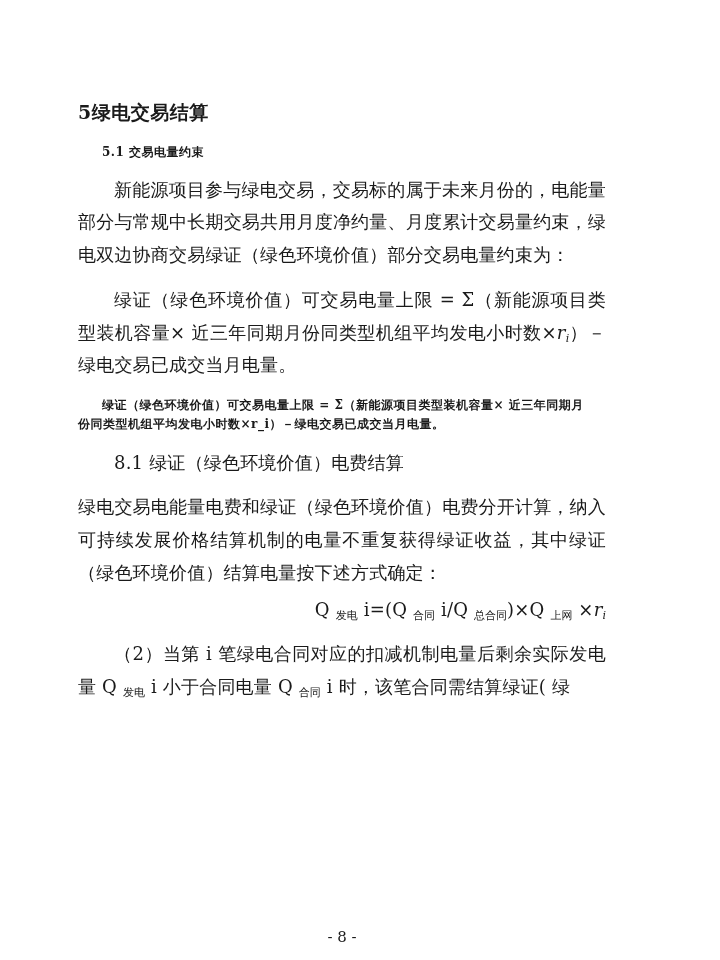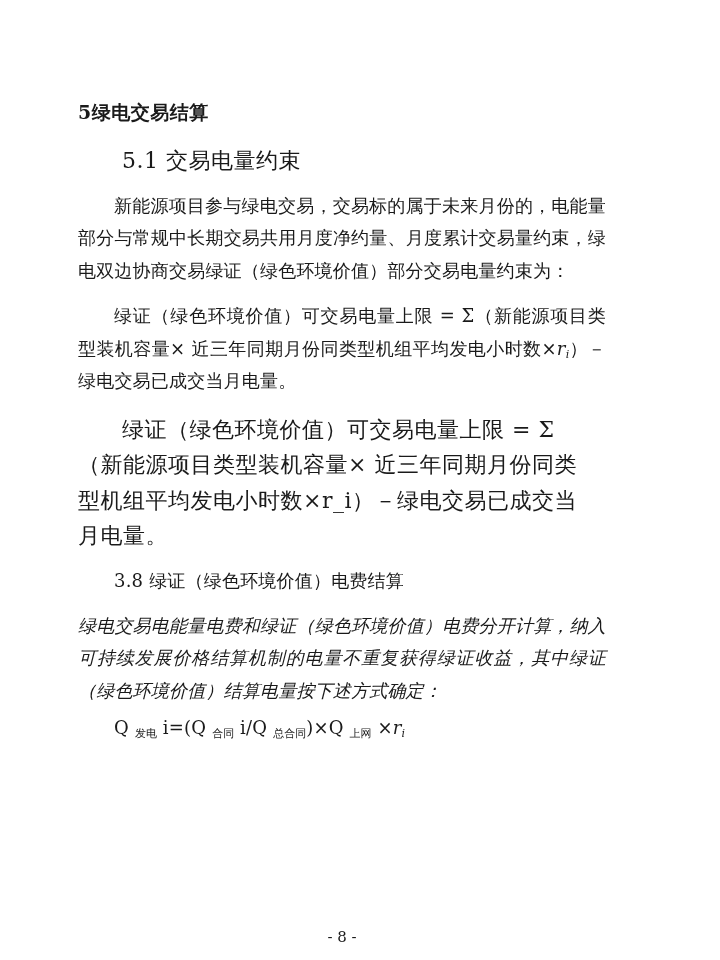--- a/index.html
+++ b/index.html
@@ -27,46 +27,46 @@
     width: 100%;
   }
   h1.section-title {
     font-size: 19px;
     font-weight: bold;
     margin: 14px 0 16px 0;
     letter-spacing: 0.5px;
     line-height: 1.5;
   }
   h2.sub-title {
-    font-size: 22px;
-    font-weight: normal;
+    font-size: 12px;
+    font-weight: bold;
     margin: 14px 16px 10px 0;
     text-indent: 2em;
     line-height: 1.6;
     letter-spacing: 0.5px;
   }
   p.para {
     font-size: 18px;
     line-height: 1.82;
     margin: 12px 0 2px 0;
     text-align: justify;
     text-justify: inter-ideograph;
     text-indent: 2em;
     letter-spacing: 0.2px;
   }
   p.para.noindent {
     text-indent: 0;
-    font-style: italic;
   }
   p.formula {
     font-size: 18px;
     line-height: 1.82;
     margin: 4px 0 4px 0;
     text-indent: 2em;
     letter-spacing: 0.2px;
+    text-align: right;
   }
   .sub {
     font-size: 11px;
     vertical-align: -0.25em;
     letter-spacing: 0;
   }
   .ital {
     font-style: italic;
     font-family: "DejaVu Serif", "Liberation Serif", serif;
   }
@@ -90,24 +90,25 @@
     <h1 class="section-title">5绿电交易结算</h1>
 
     <h2 class="sub-title">5.1 交易电量约束</h2>
 
     <p class="para">新能源项目参与绿电交易，交易标的属于未来月份的，电能量部分与常规中长期交易共用月度净约量、月度累计交易量约束，绿电双边协商交易绿证（绿色环境价值）部分交易电量约束为：</p>
 
     <p class="para">绿证（绿色环境价值）可交易电量上限 = Σ（新能源项目类型装机容量× 近三年同期月份同类型机组平均发电小时数×<span class="ital">r</span><span class="sub ital">i</span>）－绿电交易已成交当月电量。</p>
 
     <h2 class="sub-title">绿证（绿色环境价值）可交易电量上限 = Σ（新能源项目类型装机容量× 近三年同期月份同类型机组平均发电小时数×r_i）－绿电交易已成交当月电量。</h2>
 
-    <p class="para">3.8 绿证（绿色环境价值）电费结算</p>
+    <p class="para">8.1 绿证（绿色环境价值）电费结算</p>
 
     <p class="para noindent">绿电交易电能量电费和绿证（绿色环境价值）电费分开计算，纳入可持续发展价格结算机制的电量不重复获得绿证收益，其中绿证（绿色环境价值）结算电量按下述方式确定：</p>
 
 
     <p class="formula">Q <span class="sub">发电</span> i=(Q <span class="sub">合同</span> i/Q <span class="sub">总合同</span>)×Q <span class="sub">上网</span> ×<span class="ital">r</span><span class="sub ital">i</span></p>
 
+    <p class="para">（2）当第 i 笔绿电合同对应的扣减机制电量后剩余实际发电量 Q <span class="sub">发电</span> i 小于合同电量 Q <span class="sub">合同</span> i 时，该笔合同需结算绿证( 绿</p>
 
   </div>
 
   <div class="page-number">- 8 -</div>
 </div>
 
 </body></html>

